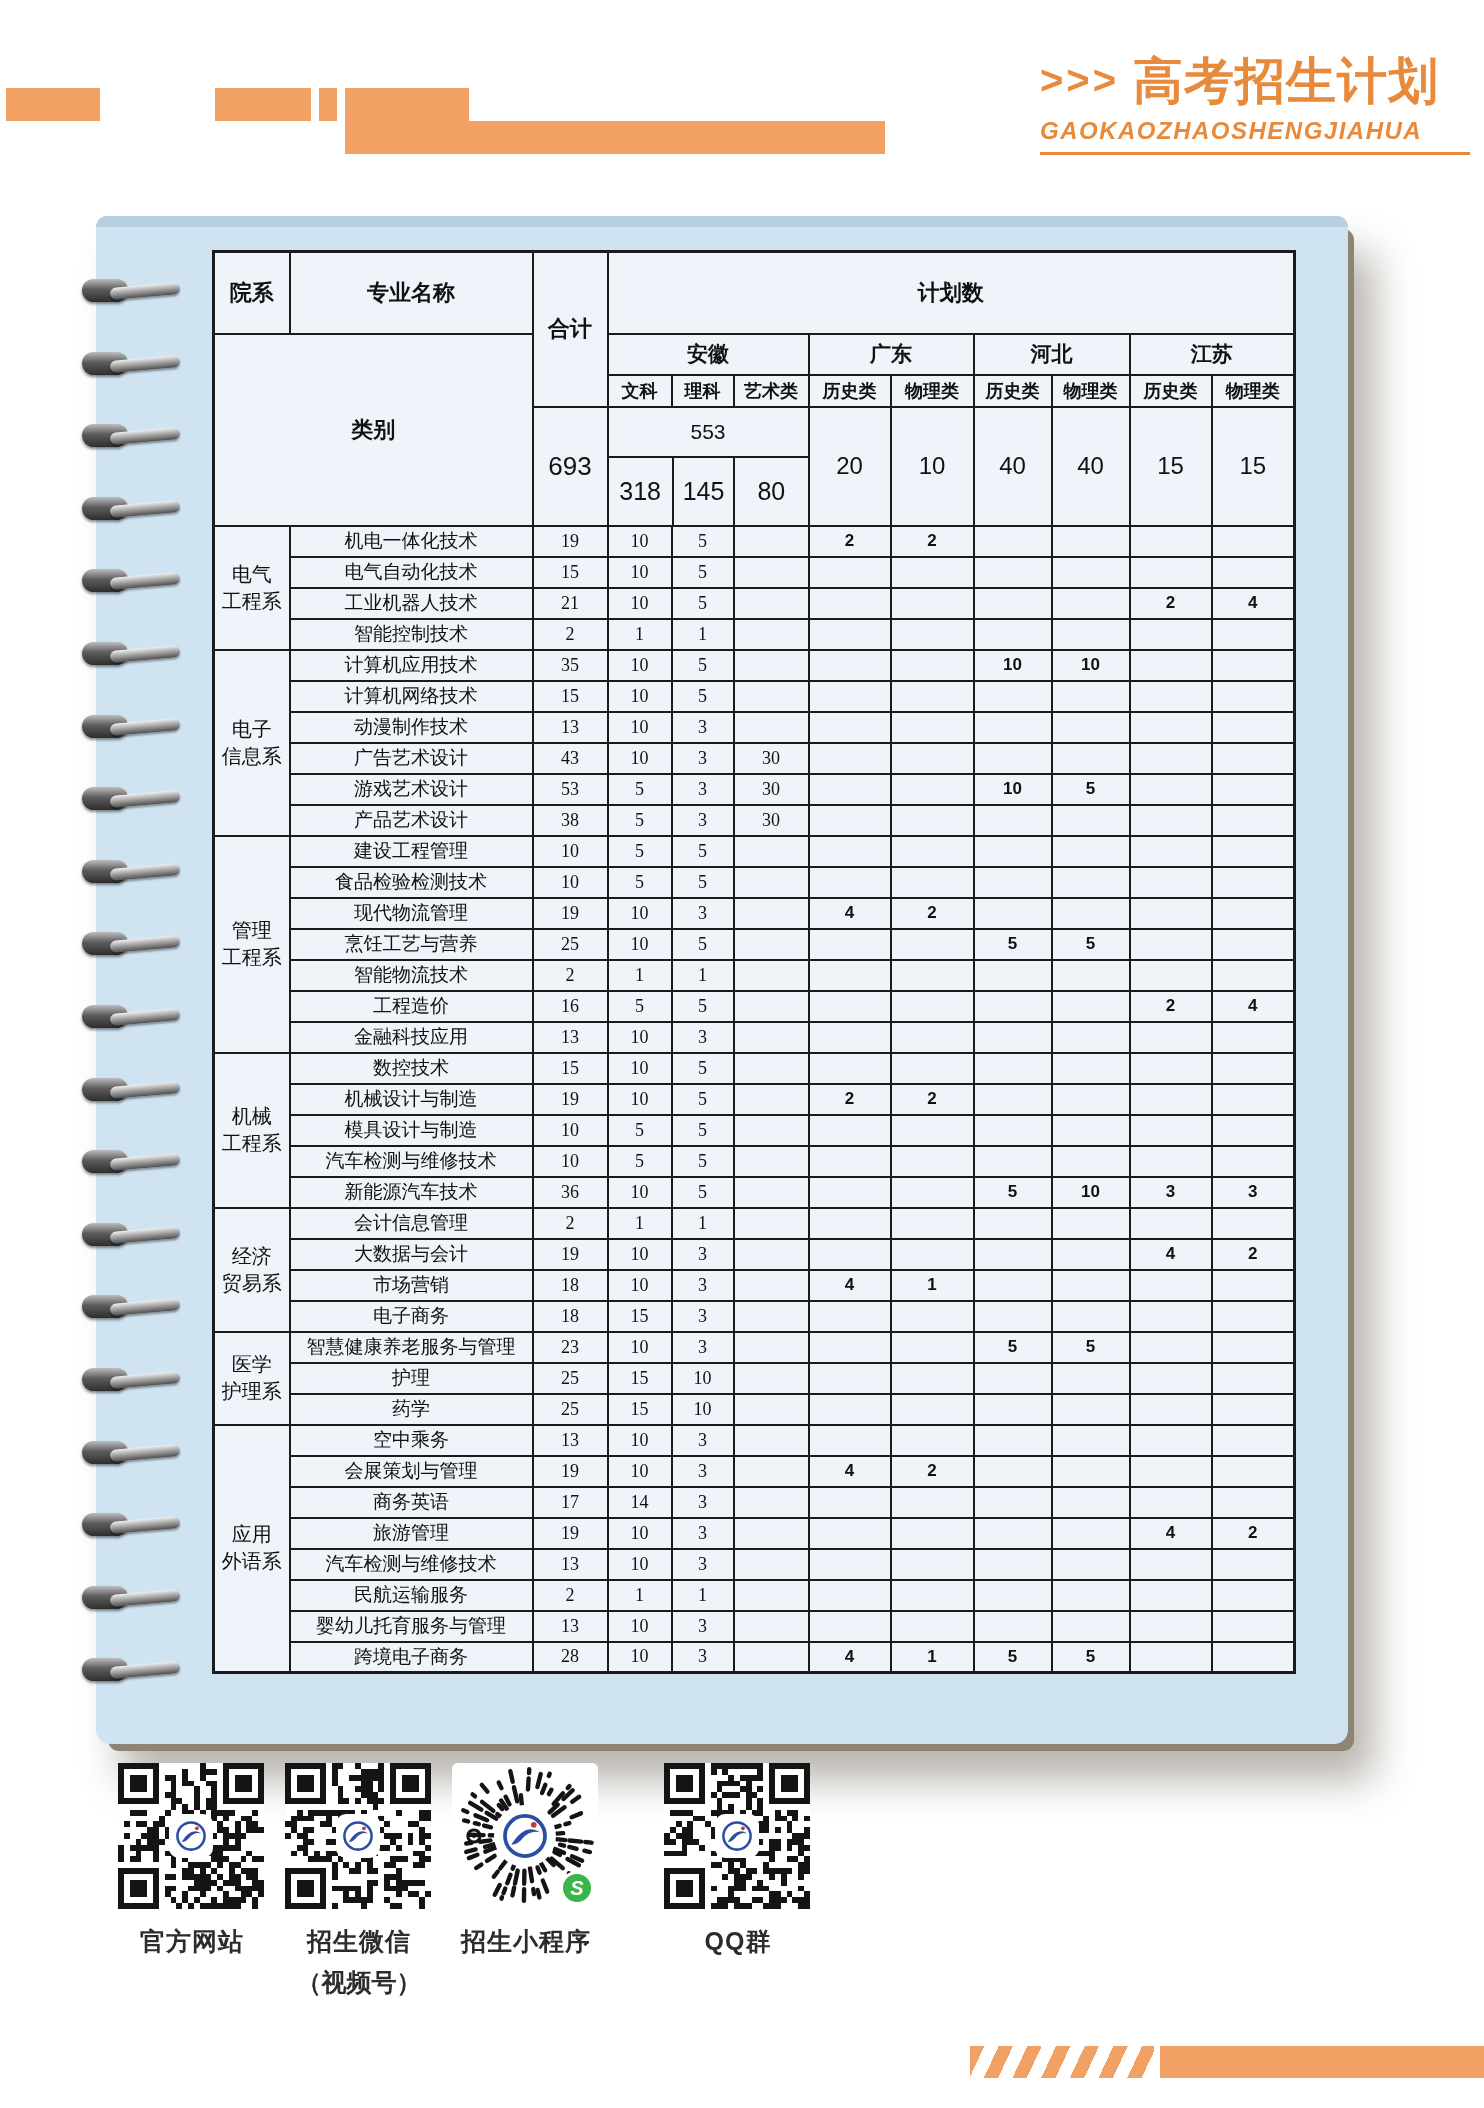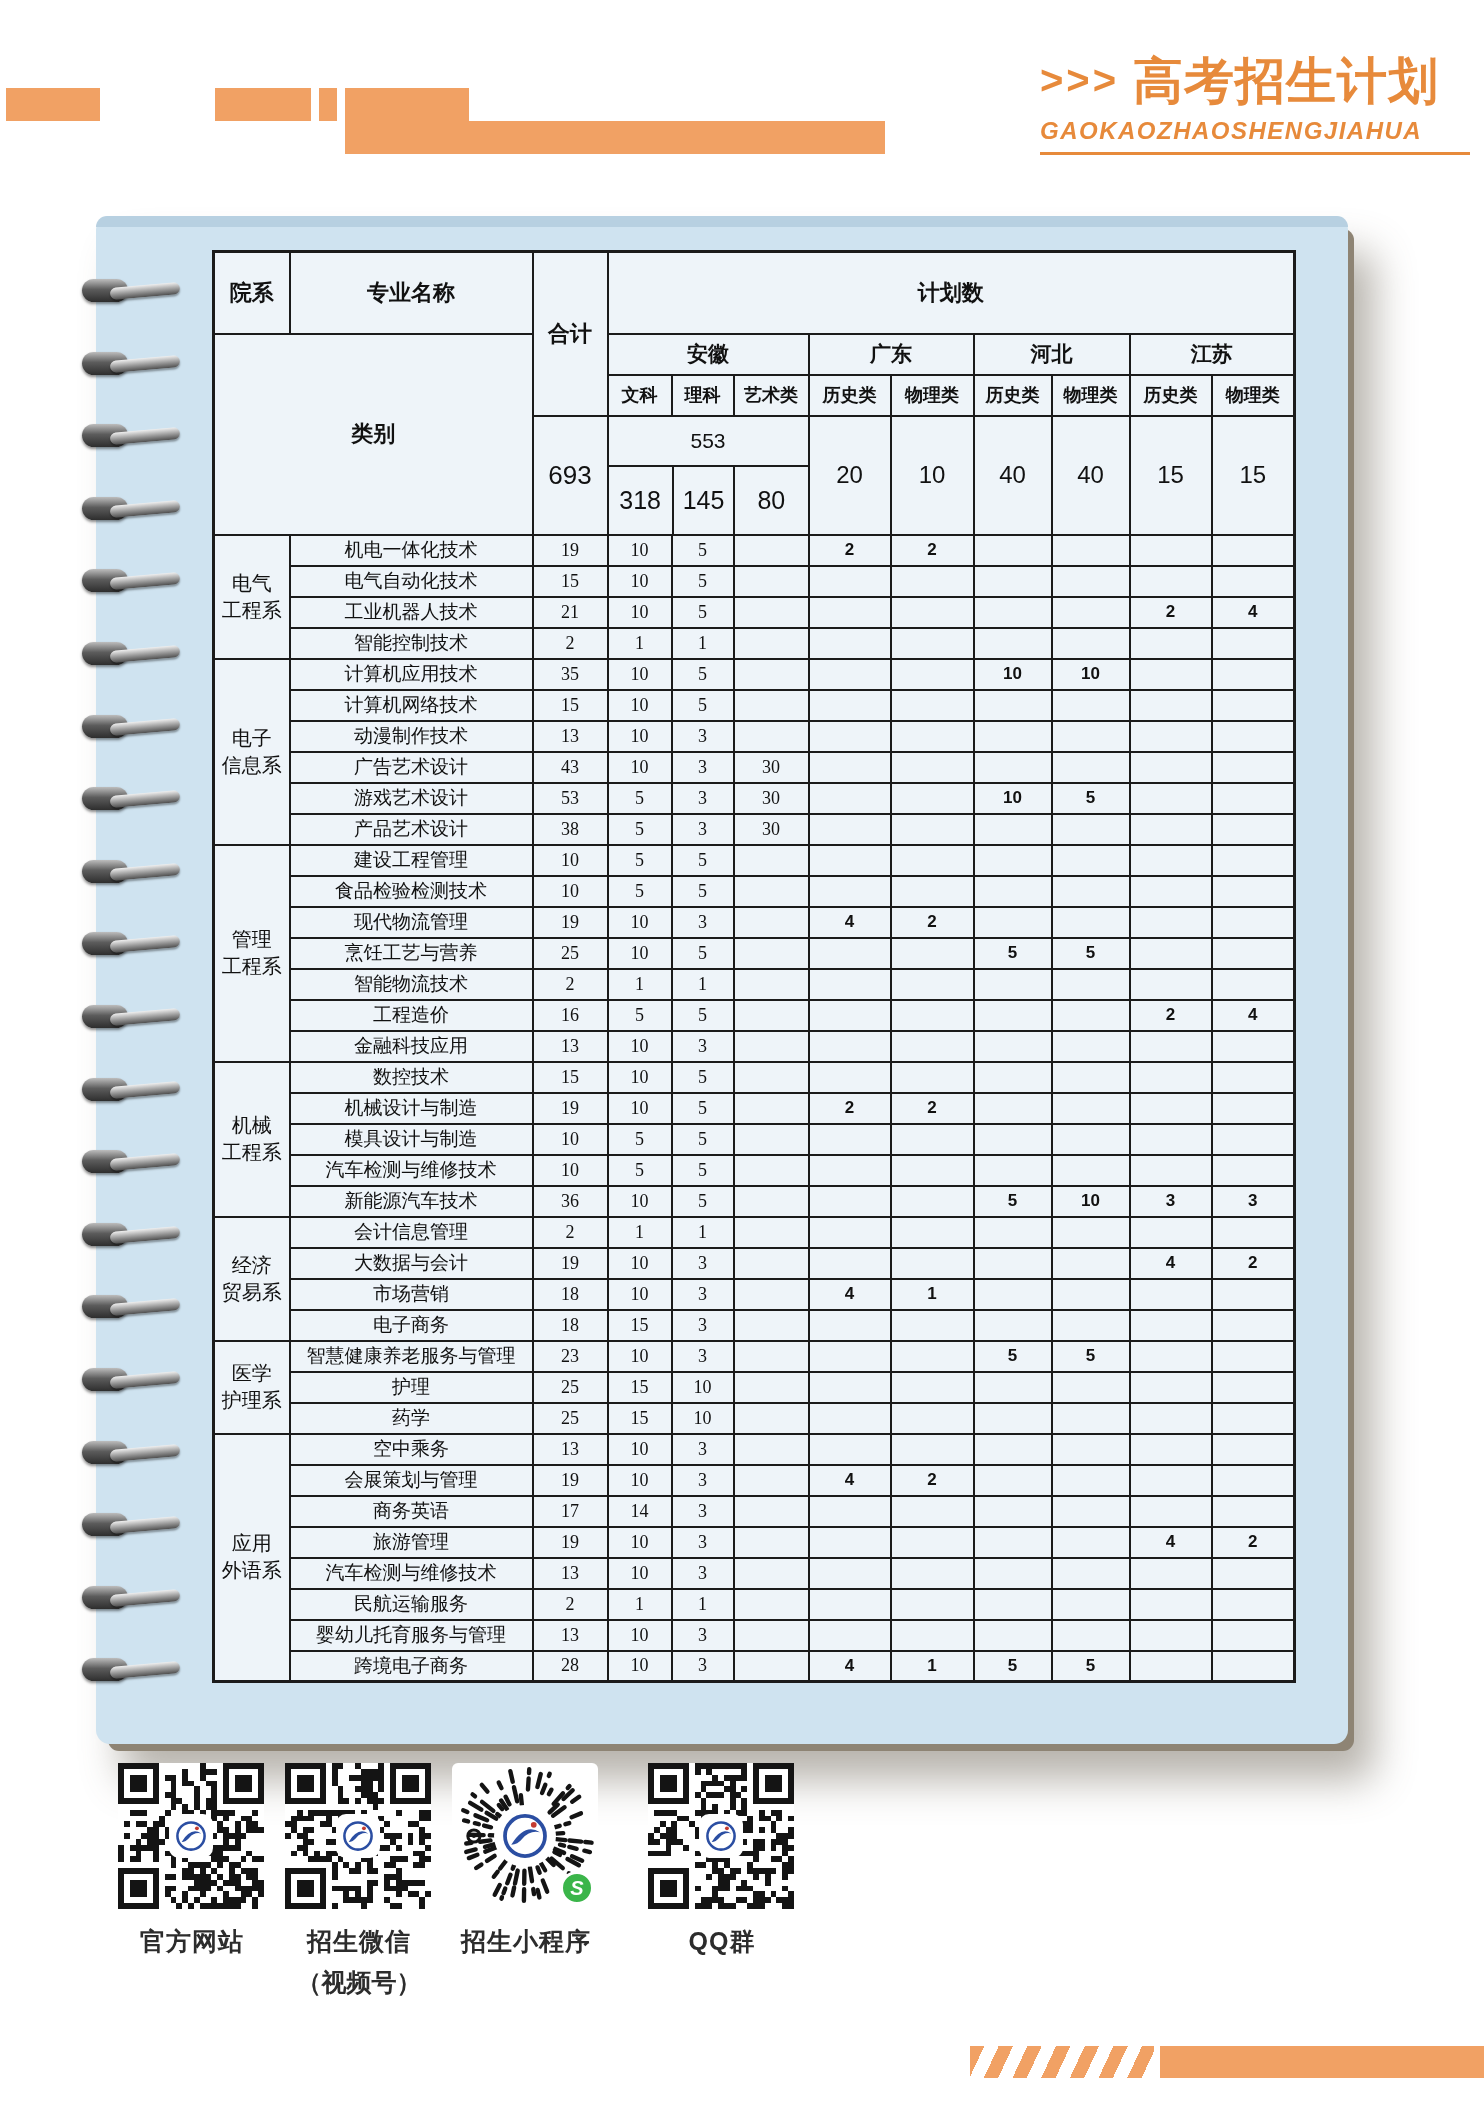--- a/index.html
+++ b/index.html
@@ -34,21 +34,21 @@
             background:linear-gradient(180deg,#efefef,#8e8e8e 60%,#4f4f4f);transform:rotate(-5deg);
             box-shadow:0 2px 2px rgba(0,0,0,.35)}
 
   
   table.plan{position:absolute;left:116px;top:34px;border-collapse:collapse;table-layout:fixed;
              border:3px solid var(--line);background:transparent}
   table.plan td{border:2px solid var(--line);background:var(--cell-bg);text-align:center;vertical-align:middle;
              color:#111;overflow:hidden}
   .tr-h1 td{height:82px}
   .tr-h2 td{height:41px}
-  .tr-h3 td{height:41px}
+  .tr-h3 td{height:32px}
   .tr-h4 td{height:117px}
   tbody td{height:31px}
 
   .hd{font-size:22px;font-weight:bold;font-family:"Liberation Sans",sans-serif}
   .prov{font-size:21px;font-weight:bold}
   .subh{font-size:18px;font-weight:600;font-family:"Liberation Serif",serif}
   .cat{font-size:22px;font-weight:bold}
   .tot-grand{font-size:26px;font-family:"Liberation Sans",sans-serif}
   .tot-num{font-size:24px;font-family:"Liberation Sans",sans-serif}
   .an-wrap{display:flex;flex-direction:column;height:117px}
@@ -1223,21 +1223,21 @@
             <circle cx="20" cy="20" r="16" fill="#fff" stroke="#2B4EA2" stroke-width="3"></circle>
             <circle cx="27" cy="11" r="2.3" fill="#C43B2F"></circle>
             <path d="M9 27 Q20 9 32 17 Q24 15 18 22 Q14 27 9 27 Z" fill="#2B4EA2"></path>
           </svg>
       </div>
       <div class="wx-badge">S</div>
     </div>
     <div class="qr-label">招生小程序</div>
   </div>
 
-  <div class="qr-item" style="left:648px;top:1763px">
+  <div class="qr-item" style="left:664px;top:1763px">
     <div class="qr-box">
         <svg viewBox="0 0 25 25" width="146" height="146" shape-rendering="crispEdges">
           <rect x="8" y="0" width="1" height="1" fill="#141414"></rect>
           <rect x="9" y="0" width="1" height="1" fill="#141414"></rect>
           <rect x="10" y="0" width="1" height="1" fill="#141414"></rect>
           <rect x="11" y="0" width="1" height="1" fill="#141414"></rect>
           <rect x="12" y="0" width="1" height="1" fill="#141414"></rect>
           <rect x="13" y="0" width="1" height="1" fill="#141414"></rect>
           <rect x="14" y="0" width="1" height="1" fill="#141414"></rect>
           <rect x="15" y="0" width="1" height="1" fill="#141414"></rect>

